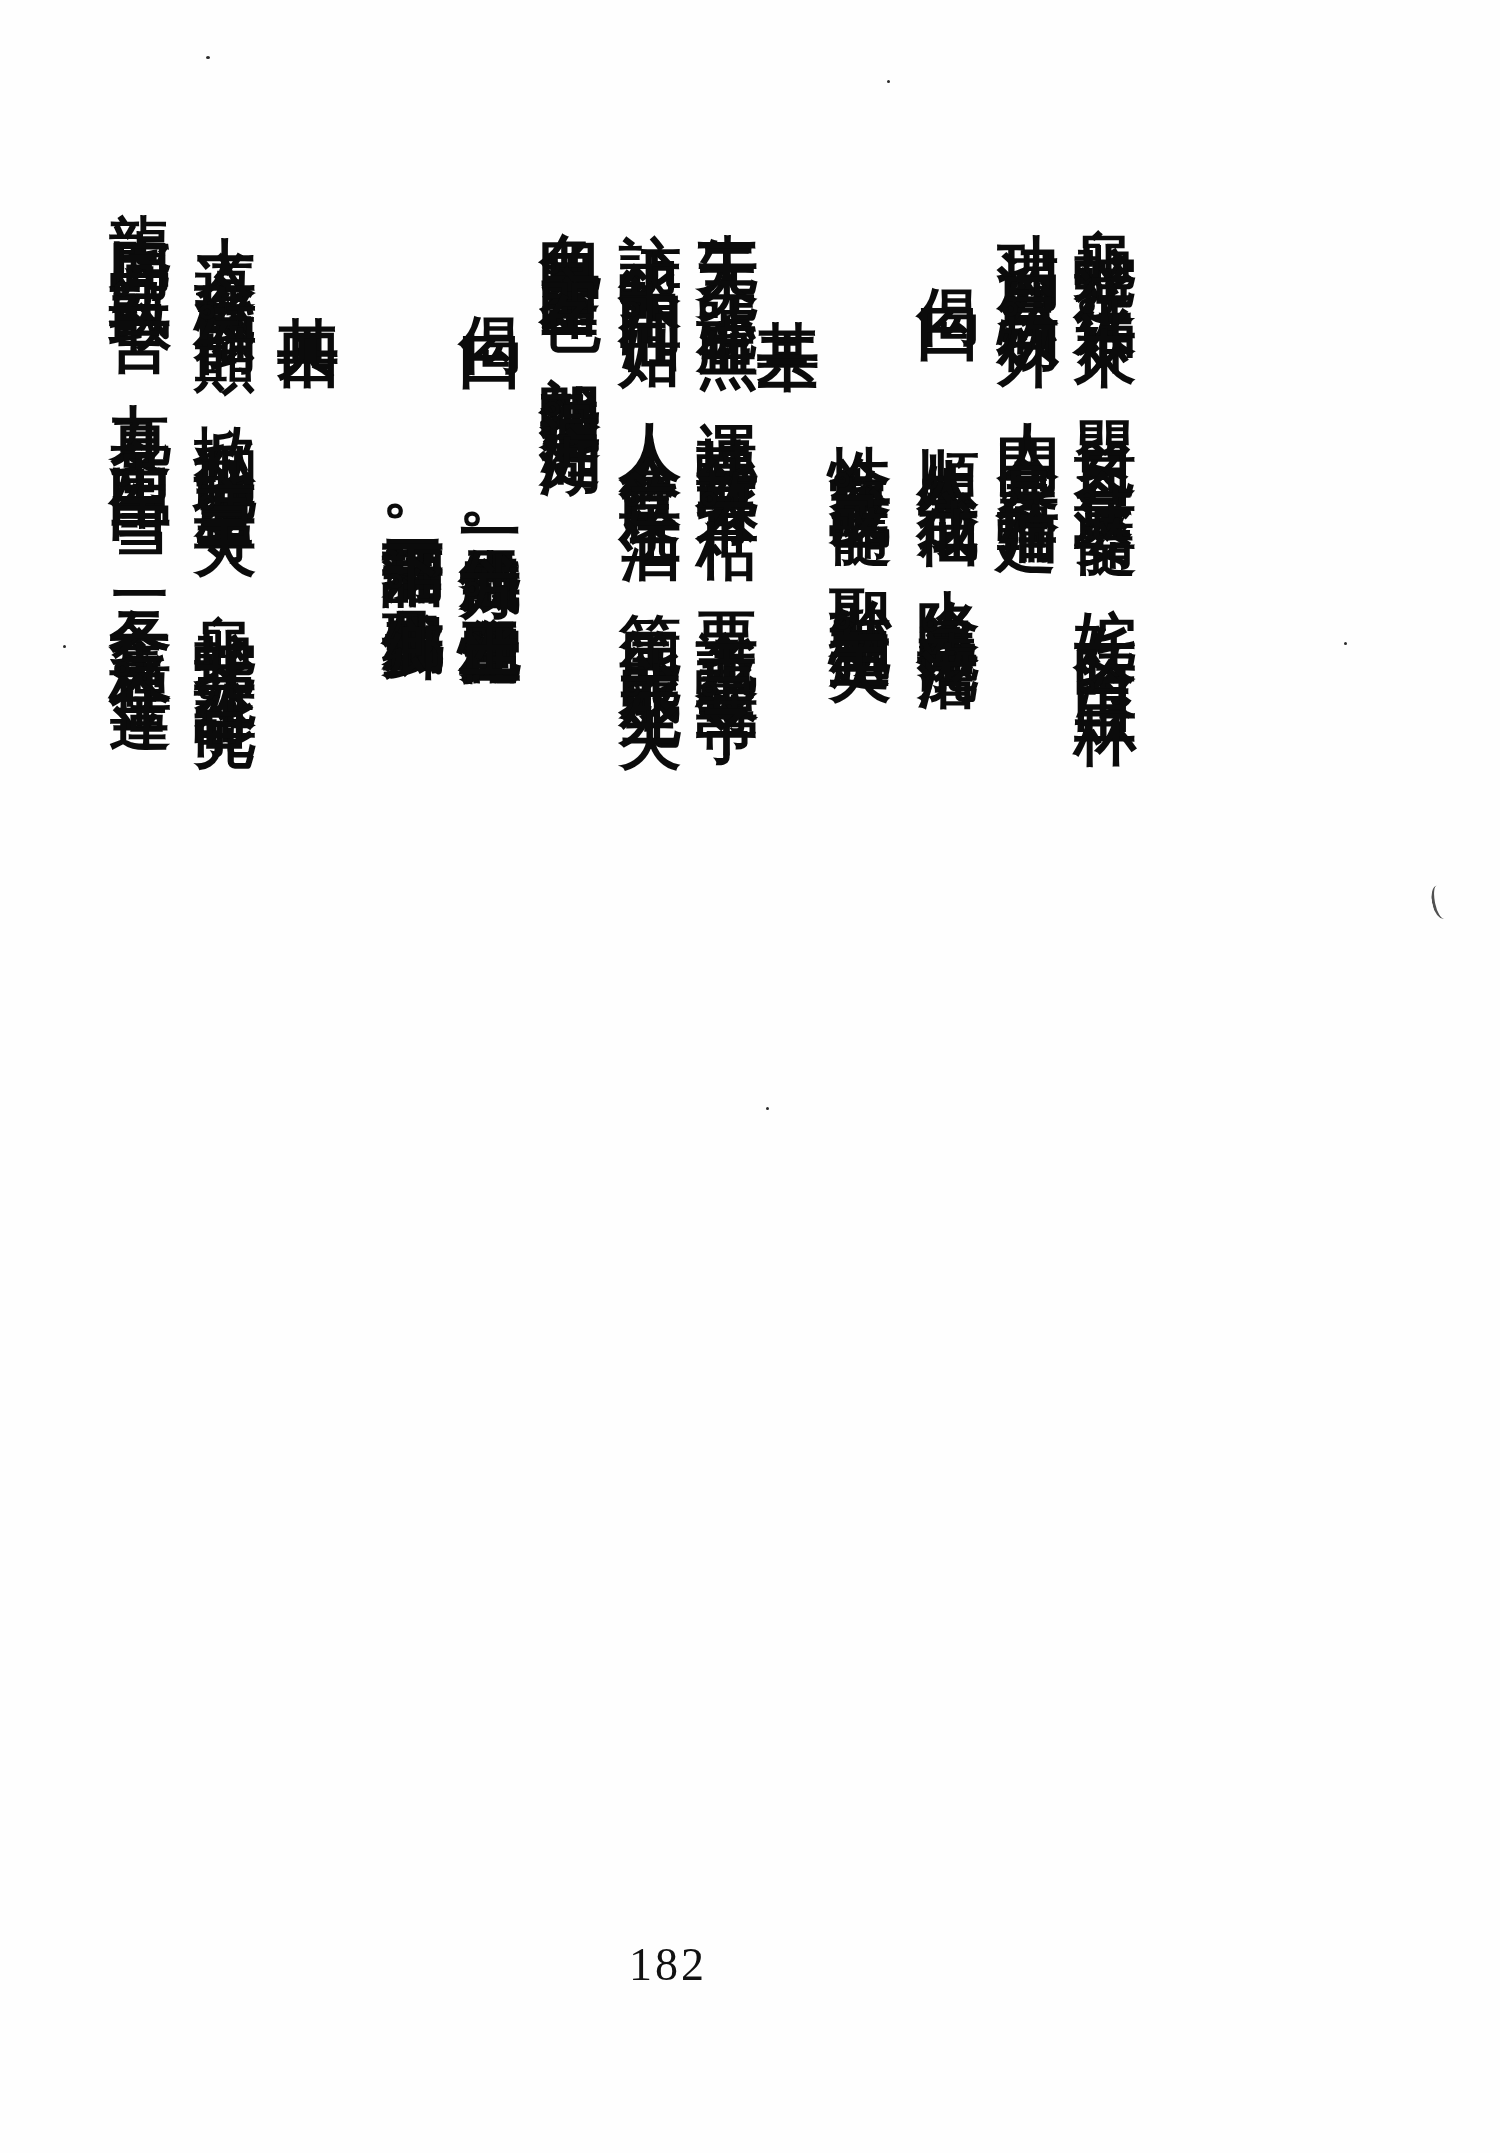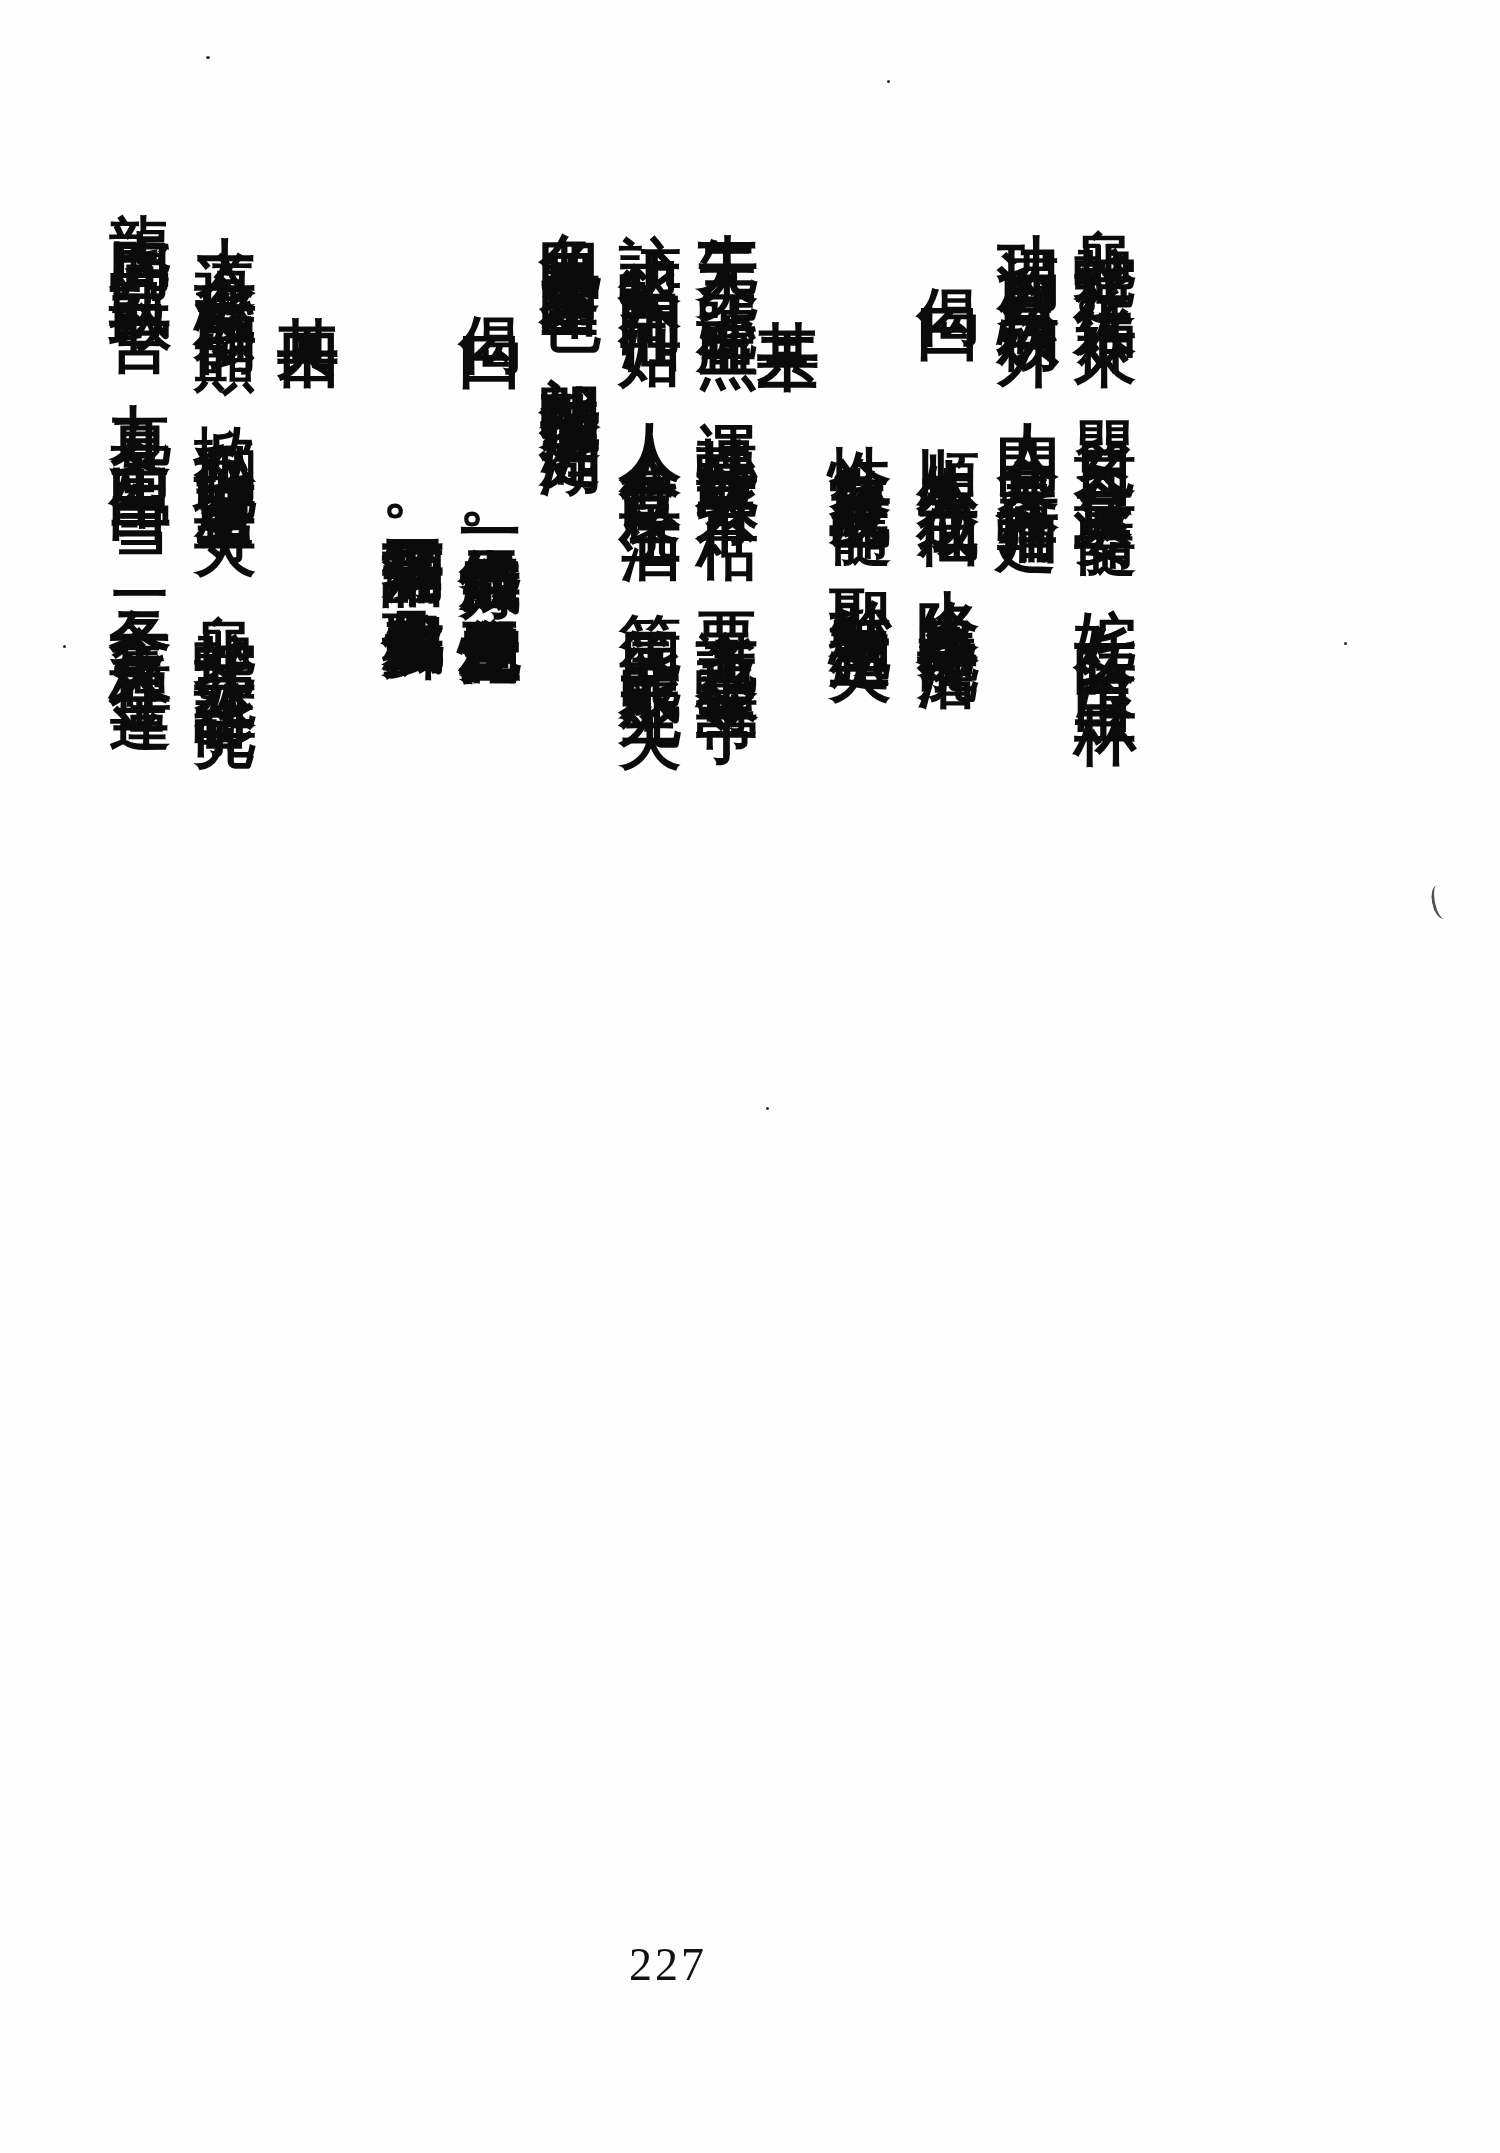--- a/index.html
+++ b/index.html
@@ -93,21 +93,21 @@
   <div class="vcol c6">先天一炁號虛無。運轉能教骨不枯。要識汞根尋蒂子。</div>
   <div class="vcol c7">訪求鉛本問仙姑。人人會飲長生酒。箇箇能成不死夫。</div>
   <div class="vcol c8">色即是空空即色。朗然飛過洞庭湖。</div>
   <div class="vcol c9a">偈曰</div>
   <div class="vcol c9b">虛無一炁成仙方。空覺色相覓性王。</div>
   <div class="vcol c10">功滿三千丹詔下。超凡成聖步仙鄉。</div>
   <div class="vcol c11">其十四</div>
   <div class="vcol c12">大道玄機顛倒顛。掀翻地府要尋天。龜蛇共穴誰能見。</div>
   <div class="vcol c13">龍虎同宮孰敢言。九夏高山生白雪。三冬奮火種金蓮。</div>
 
-  <div class="page-number">227</div>
+  <div class="page-number">182</div>
 
   <div class="speck s1"></div>
   <div class="speck s2"></div>
   <div class="speck s3"></div>
   <div class="speck s4"></div>
   <div class="speck s5"></div>
   <div class="curve-mark"></div>
 
 </div>
 

